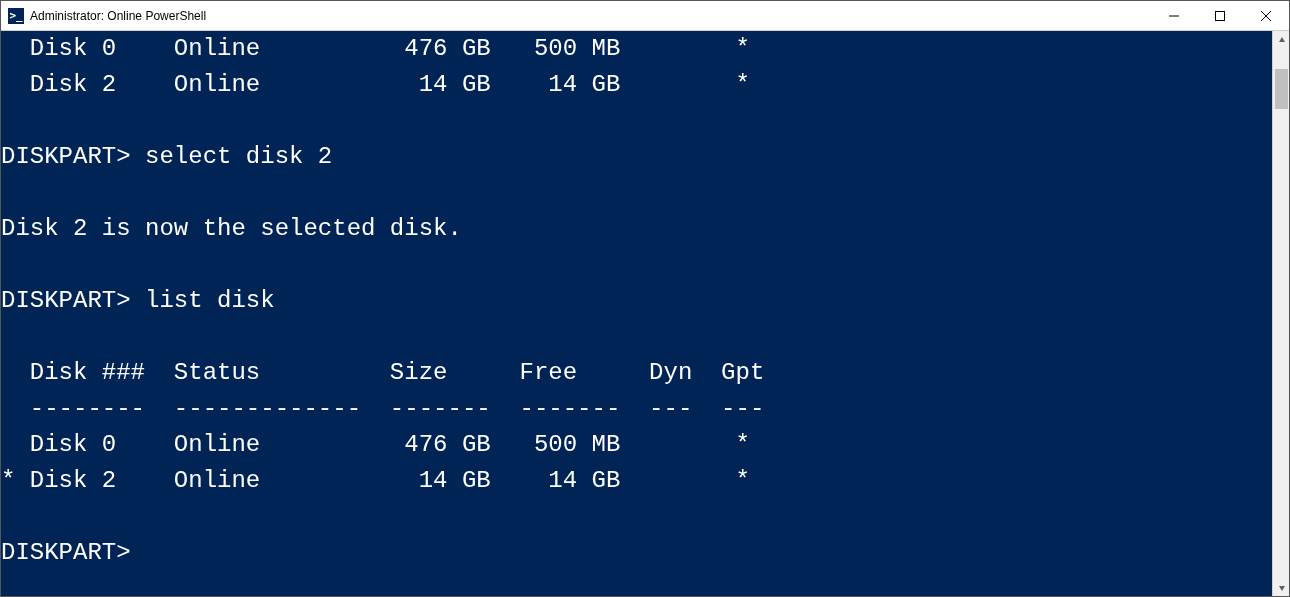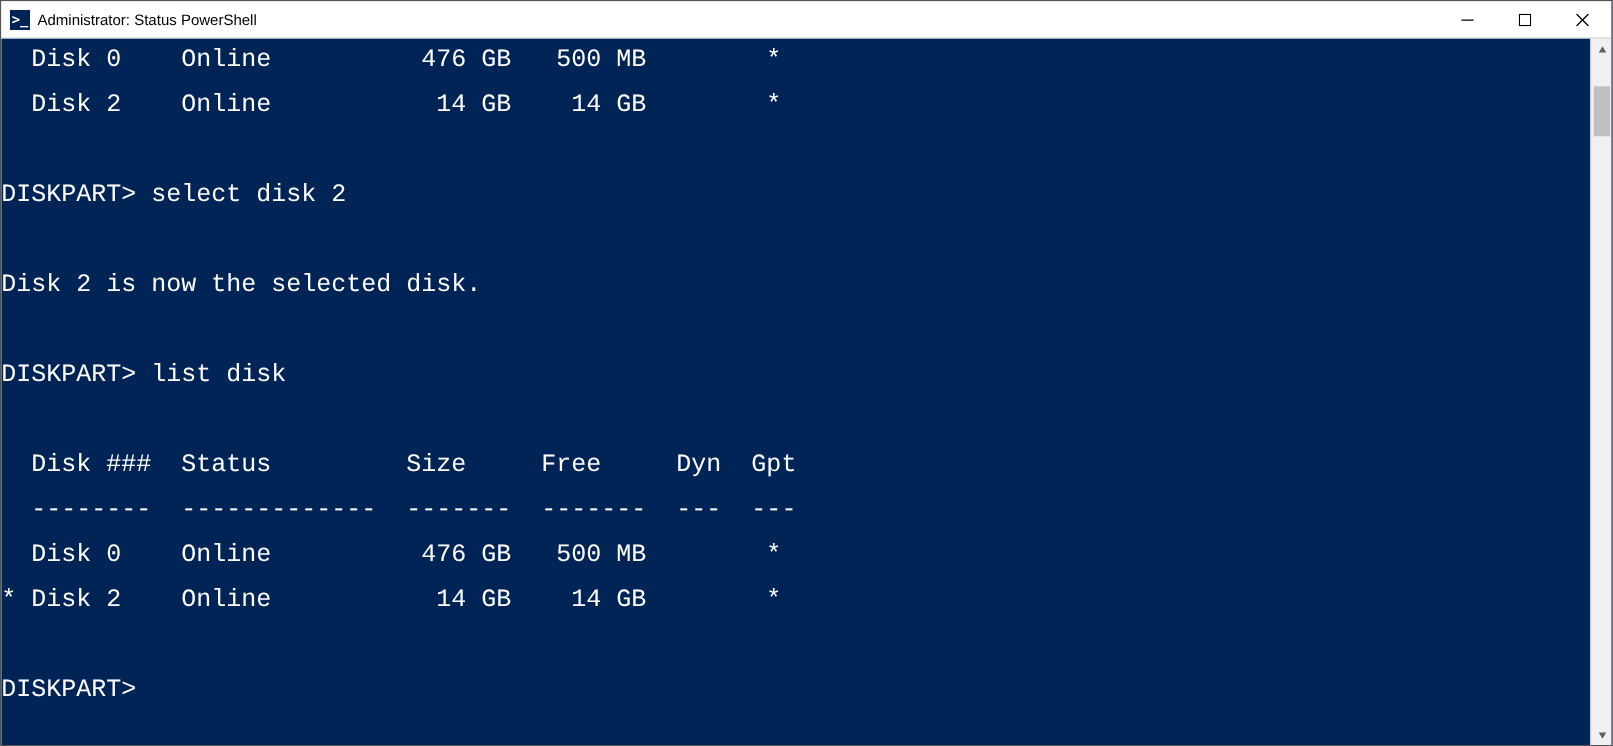--- a/index.html
+++ b/index.html
@@ -50,21 +50,21 @@
   .body-row {
     flex:1;
     display:flex;
     min-height:0;
   }
   .terminal {
     flex:1;
     background: #012456;
     color: #ffffff;
     font-family: Consolas, "Courier New", monospace;
-    font-size: 20px;
+    font-size: 24px;
     line-height: 36px;
     white-space: pre;
     padding: 0;
     overflow: hidden;
   }
   .scrollbar {
     width: 17px;
     background: #f0f0f0;
     position: relative;
     border-left: 1px solid #d0d0d0;
@@ -85,21 +85,21 @@
     background:#c0c0c0;
   }
 </style>
 </head>
 <body>
 
 <div class="titlebar">
   <div class="icon-box">
     <span class="icon-glyph">&gt;_</span>
   </div>
-  <div class="title">Administrator: Status PowerShell</div>
+  <div class="title">Administrator: Online PowerShell</div>
   <div class="spacer"></div>
   <div class="win-btn">
     <svg width="10" height="10">
         <line x1="0" y1="5" x2="10" y2="5" stroke="#000" stroke-width="1"></line>
       </svg>
   </div>
   <div class="win-btn">
     <svg width="10" height="10">
         <rect x="0.5" y="0.5" width="9" height="9" fill="none" stroke="#000" stroke-width="1"></rect>
       </svg>

